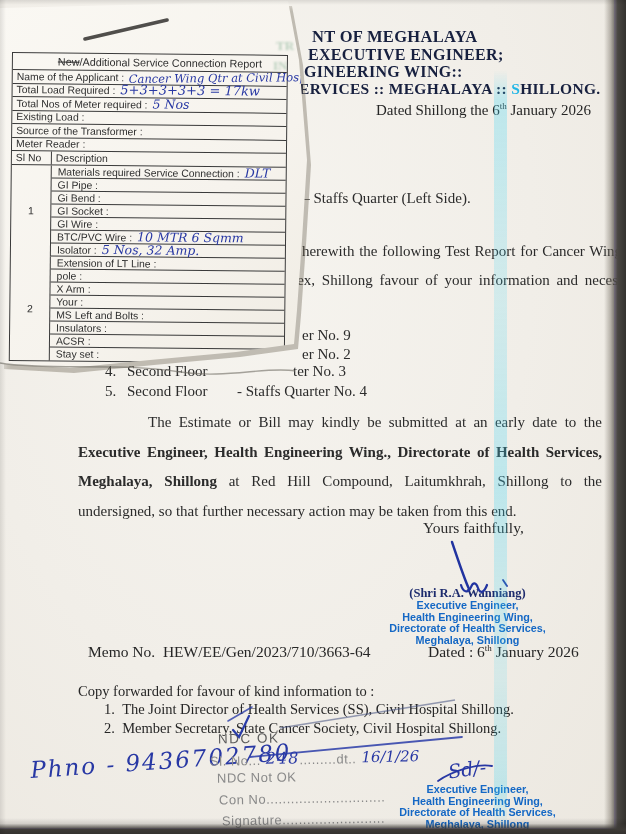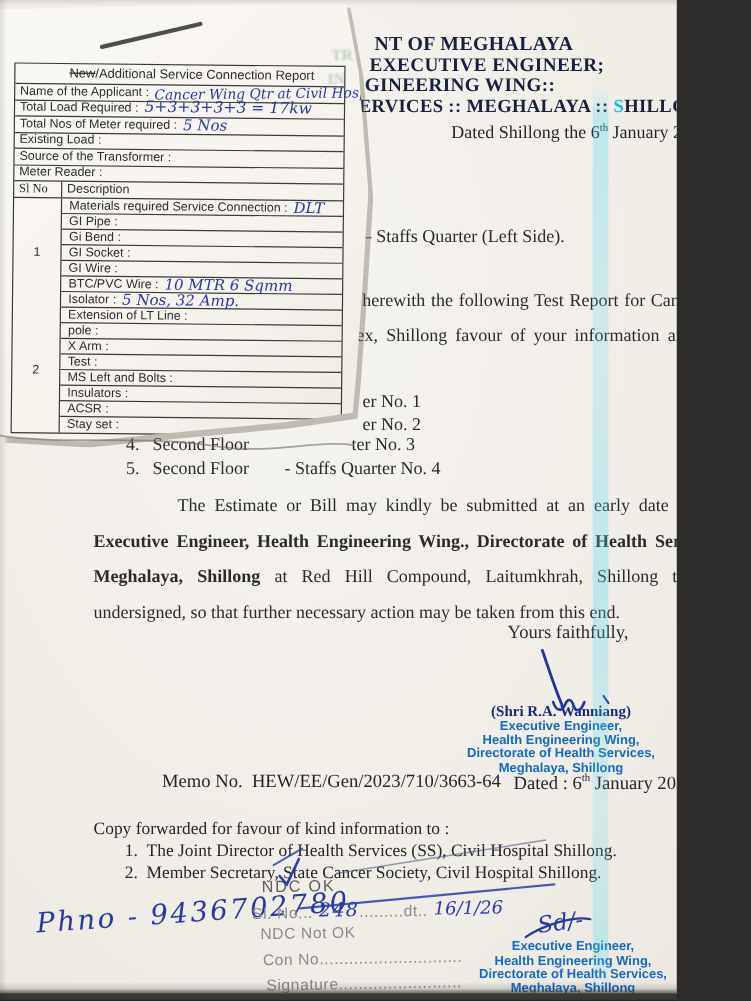--- a/index.html
+++ b/index.html
@@ -1,17 +1,17 @@
 <!DOCTYPE html>
 <html><head>
 <meta charset="utf-8">
 <style>
   html,body{margin:0;padding:0;background:#2e2c2a;}
-  #scan{position:relative;width:564px;height:834px;overflow:hidden;
-        font-family:"Liberation Serif",serif;background:#0f172a;}
+  #scan{position:relative;width:626px;height:834px;overflow:hidden;
+        font-family:"Liberation Serif",serif;background:#c4b5fd;}
   #page{position:absolute;left:0;top:0;width:614px;height:828px;
         background:
           radial-gradient(ellipse at 40% 30%, #f6f4ef 0%, #f1eee8 55%, #ece8e0 100%);
   }
   .abs{position:absolute;}
   
   .lh{font-weight:bold;color:#17203f;white-space:nowrap;letter-spacing:.3px;}
   .lh1{left:312px;top:27px;font-size:16.5px;}
   .lh2{left:308px;top:46px;font-size:16px;}
   .lh3{left:304px;top:63px;font-size:16px;}
@@ -40,21 +40,21 @@
   #af-table{position:absolute;left:12px;top:52px;width:274px;border:1.3px solid #3a3a3a;
     font-family:"Liberation Sans",sans-serif;font-size:10.4px;color:#2e2e2e;
     transform:rotate(.6deg);transform-origin:top left;background:transparent;}
   .af-title{height:16px;border-bottom:1px solid #3a3a3a;text-align:center;
     font-size:10.8px;line-height:16px;}
   .struck{text-decoration:line-through;padding-left:20px;}
   .af-field{height:13.5px;border-bottom:1px solid #3a3a3a;display:flex;align-items:center;
     padding-left:4px;box-sizing:border-box;overflow:visible;white-space:nowrap;}
   .af-cols{display:grid;grid-template-columns:40px 1fr;height:13px;border-bottom:1px solid #3a3a3a;}
   .af-cols>div{display:flex;align-items:center;padding-left:4px;box-sizing:border-box;}
-  .af-cols>div:first-child{border-right:1px solid #3a3a3a;font-family:Liberation Serif, serif;}
+  .af-cols>div:first-child{border-right:1px solid #3a3a3a;}
   .af-group{display:grid;grid-template-columns:40px 1fr;}
   .af-group .slcell{border-right:1px solid #3a3a3a;display:flex;align-items:center;justify-content:center;}
   .af-grow{height:13px;border-bottom:1px solid #3a3a3a;display:flex;align-items:center;
     padding-left:6px;box-sizing:border-box;overflow:visible;white-space:nowrap;}
   .af-group:last-child .af-grow:last-child{border-bottom:none;}
   
   .hw{font-family:"DejaVu Serif",serif;font-style:italic;color:#2838a4;margin-left:5px;
       position:relative;top:-1px;white-space:nowrap;}
   .hw-name{font-size:11.5px;transform:rotate(-1.2deg);display:inline-block;}
   .hw-load{font-size:13px;}
@@ -99,41 +99,41 @@
     <div class="abs lh lh1 z1">NT OF MEGHALAYA</div>
     <div class="abs lh lh3 z1">GINEERING WING::</div>
     <div class="abs lh lh2 z1">EXECUTIVE ENGINEER;</div>
     <div class="abs lh lh4 z1"><span>ERVICES :: MEGHALAYA :: </span><span class="cyan">S</span><span>HILLONG.</span></div>
     <div class="abs dated z1"><span>Dated Shillong the 6</span><sup>th</sup><span> January 2026</span></div>
 
     <div class="abs body-txt z1" style="left:291px;top:190px;">g – Staffs Quarter (Left Side).</div>
     <div class="abs body-txt z1" style="left:293px;top:243px;word-spacing:1px;">t herewith the following Test Report for Cancer Wing Staff</div>
     <div class="abs body-txt z1" style="left:293px;top:272px;word-spacing:3px;">lex, Shillong favour of your information and necessary</div>
 
-    <div class="abs body-txt z1" style="left:302px;top:327px;">er No. 1</div>
+    <div class="abs body-txt z1" style="left:302px;top:327px;">er No. 9</div>
     <div class="abs body-txt z1" style="left:302px;top:346px;">er No. 2</div>
     <div class="abs body-txt z1" style="left:105px;top:363px;">4.</div>
     <div class="abs body-txt z1" style="left:127px;top:363px;">Second Floor</div>
     <div class="abs body-txt z1" style="left:293px;top:363px;">ter No. 3</div>
     <div class="abs body-txt z1" style="left:105px;top:383px;">5.</div>
     <div class="abs body-txt z1" style="left:127px;top:383px;">Second Floor</div>
     <div class="abs body-txt z1" style="left:237px;top:383px;">- Staffs Quarter No. 4</div>
 
     <div class="abs para z1"><span>The Estimate or Bill may kindly be submitted at an early date to the </span><b>Executive Engineer, Health Engineering Wing., Directorate of Health Services, Meghalaya, Shillong</b><span> at Red Hill Compound, Laitumkhrah, Shillong to the undersigned, so that further necessary action may be taken from this end.</span></div>
     <div class="abs body-txt vale z1">Yours faithfully,</div>
 
     <div class="abs sigblock z1" style="left:375px;top:586px;">
       <div class="signame">(Shri R.A. Wanniang)</div>
       <span class="sigline">Executive Engineer,</span>
       <span class="sigline">Health Engineering Wing,</span>
       <span class="sigline">Directorate of Health Services,</span>
       <span class="sigline">Meghalaya, Shillong</span>
     </div>
 
-    <div class="abs memo z1" style="left:88px;top:643px;margin-left:47px;">Memo No.  HEW/EE/Gen/2023/710/3663-64</div>
+    <div class="abs memo z1" style="left:88px;top:643px;">Memo No.  HEW/EE/Gen/2023/710/3663-64</div>
     <div class="abs memo z1" style="left:428px;top:643px;"><span>Dated : 6</span><sup>th</sup><span> January 2026</span></div>
 
     <div class="abs copy-txt z1" style="left:78px;top:683px;">Copy forwarded for favour of kind information to :</div>
     <div class="abs copy-txt z1" style="left:104px;top:701px;"><span>1.</span>&nbsp;&nbsp;<span>The Joint Director of Health Services (SS), Civil Hospital Shillong.</span></div>
     <div class="abs copy-txt z1" style="left:104px;top:720px;"><span>2.</span>&nbsp;&nbsp;<span>Member Secretary, State Cancer Society, Civil Hospital Shillong.</span></div>
 
     <div class="abs" id="paper-shadow"></div>
     <div class="abs" id="paper">
       <div id="af-table">
         <div class="af-title"><span class="struck">New</span><span>/Additional Service Connection Report</span></div>
@@ -201,21 +201,21 @@
             <div class="af-grow">
                 <span>Extension of LT Line :</span>
               </div>
             <div class="af-grow">
                 <span>pole :</span>
               </div>
             <div class="af-grow">
                 <span>X Arm :</span>
               </div>
             <div class="af-grow">
-                <span>Test :</span>
+                <span>Your :</span>
               </div>
             <div class="af-grow">
                 <span>MS Left and Bolts :</span>
               </div>
             <div class="af-grow">
                 <span>Insulators :</span>
               </div>
             <div class="af-grow">
                 <span>ACSR :</span>
               </div>

